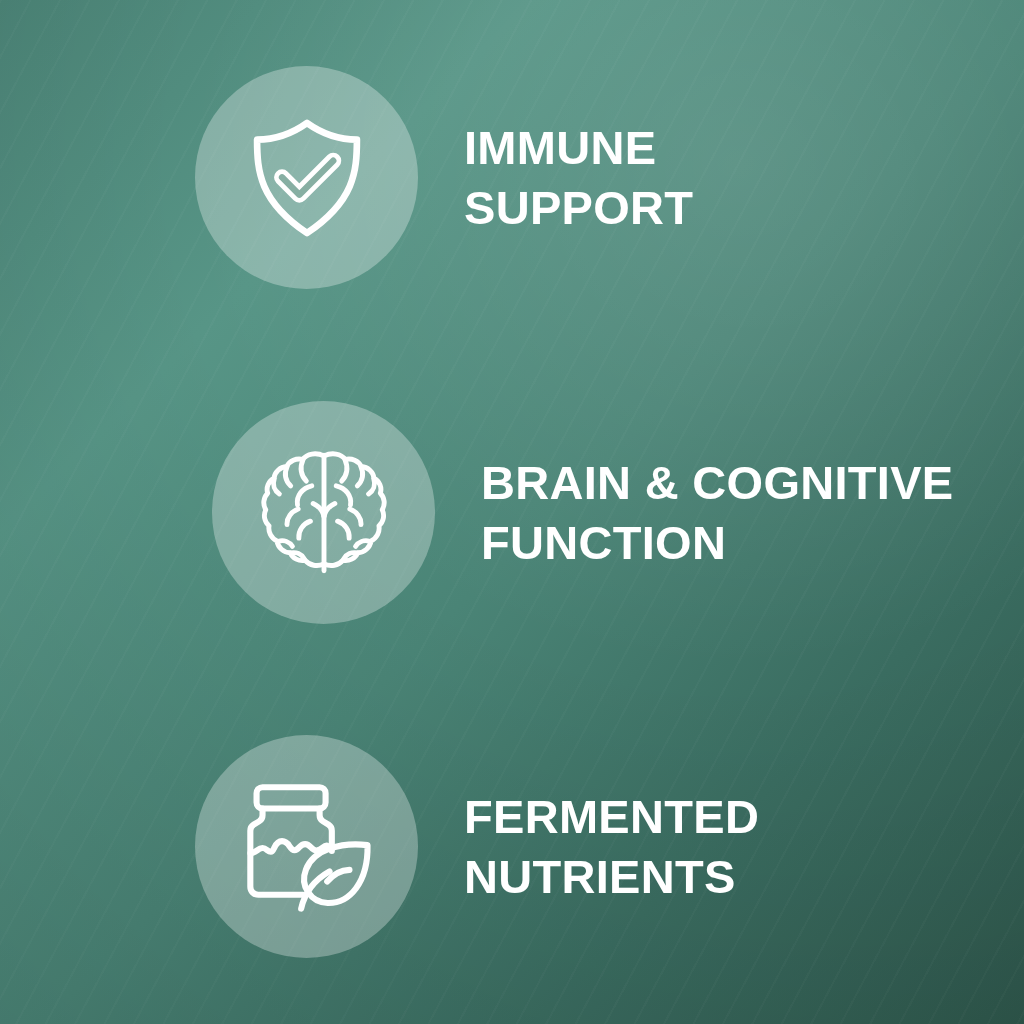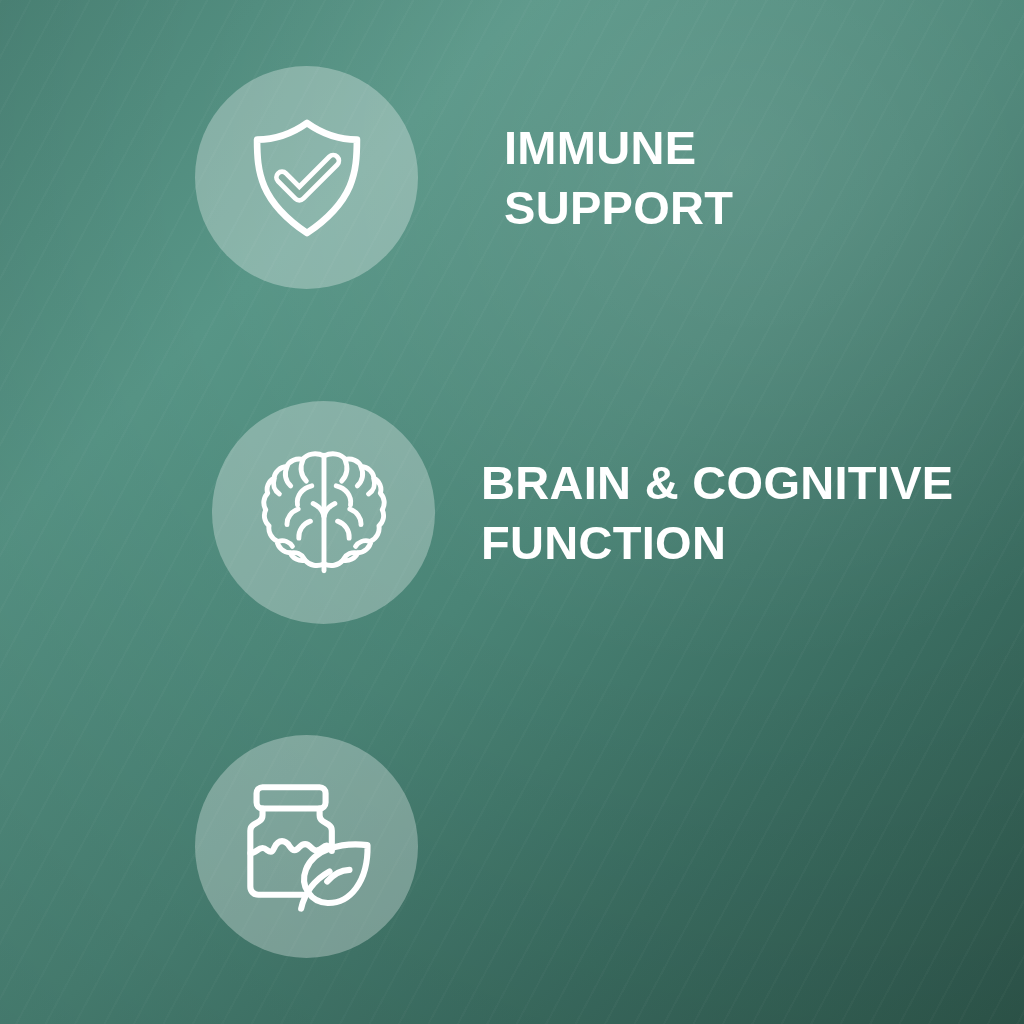--- a/index.html
+++ b/index.html
@@ -52,21 +52,21 @@
     pointer-events: none;
   }
 
   .feature-row {
     position: absolute;
     left: 0;
     width: 1024px;
     display: flex;
     align-items: center;
   }
-  #row-0 { top: 66px; gap: 40px;  }
+  #row-0 { top: 66px;  }
   #row-1 { top: 401px; padding-left: 17px; }
   #row-2 { top: 735px; }
 
   .icon-badge {
     position: relative;
     margin-left: 195px;
     width: 223px;
     height: 223px;
     border-radius: 50%;
     background: rgba(255,255,255,0.30);
@@ -205,15 +205,17 @@
                    C81.2 51.2 60.2 56.6 54.2 72
                    C49.4 84.2 57.8 96.8 70.6 97.2
                    C87 97.6 101.2 81.6 100.6 53.6 Z"></path>
 
           <path d="M50.6 101.4 C53.4 89 60.6 79.8 72 73.4"></path>
 
           <path d="M70.2 81 C74.8 75.6 80.8 72.4 87 72.2"></path>
         </g>
       </svg>
     </div>
+    <div class="feature-label">FERMENTED
+NUTRIENTS</div>
   </div>
 
 </div>
 
 </body></html>

